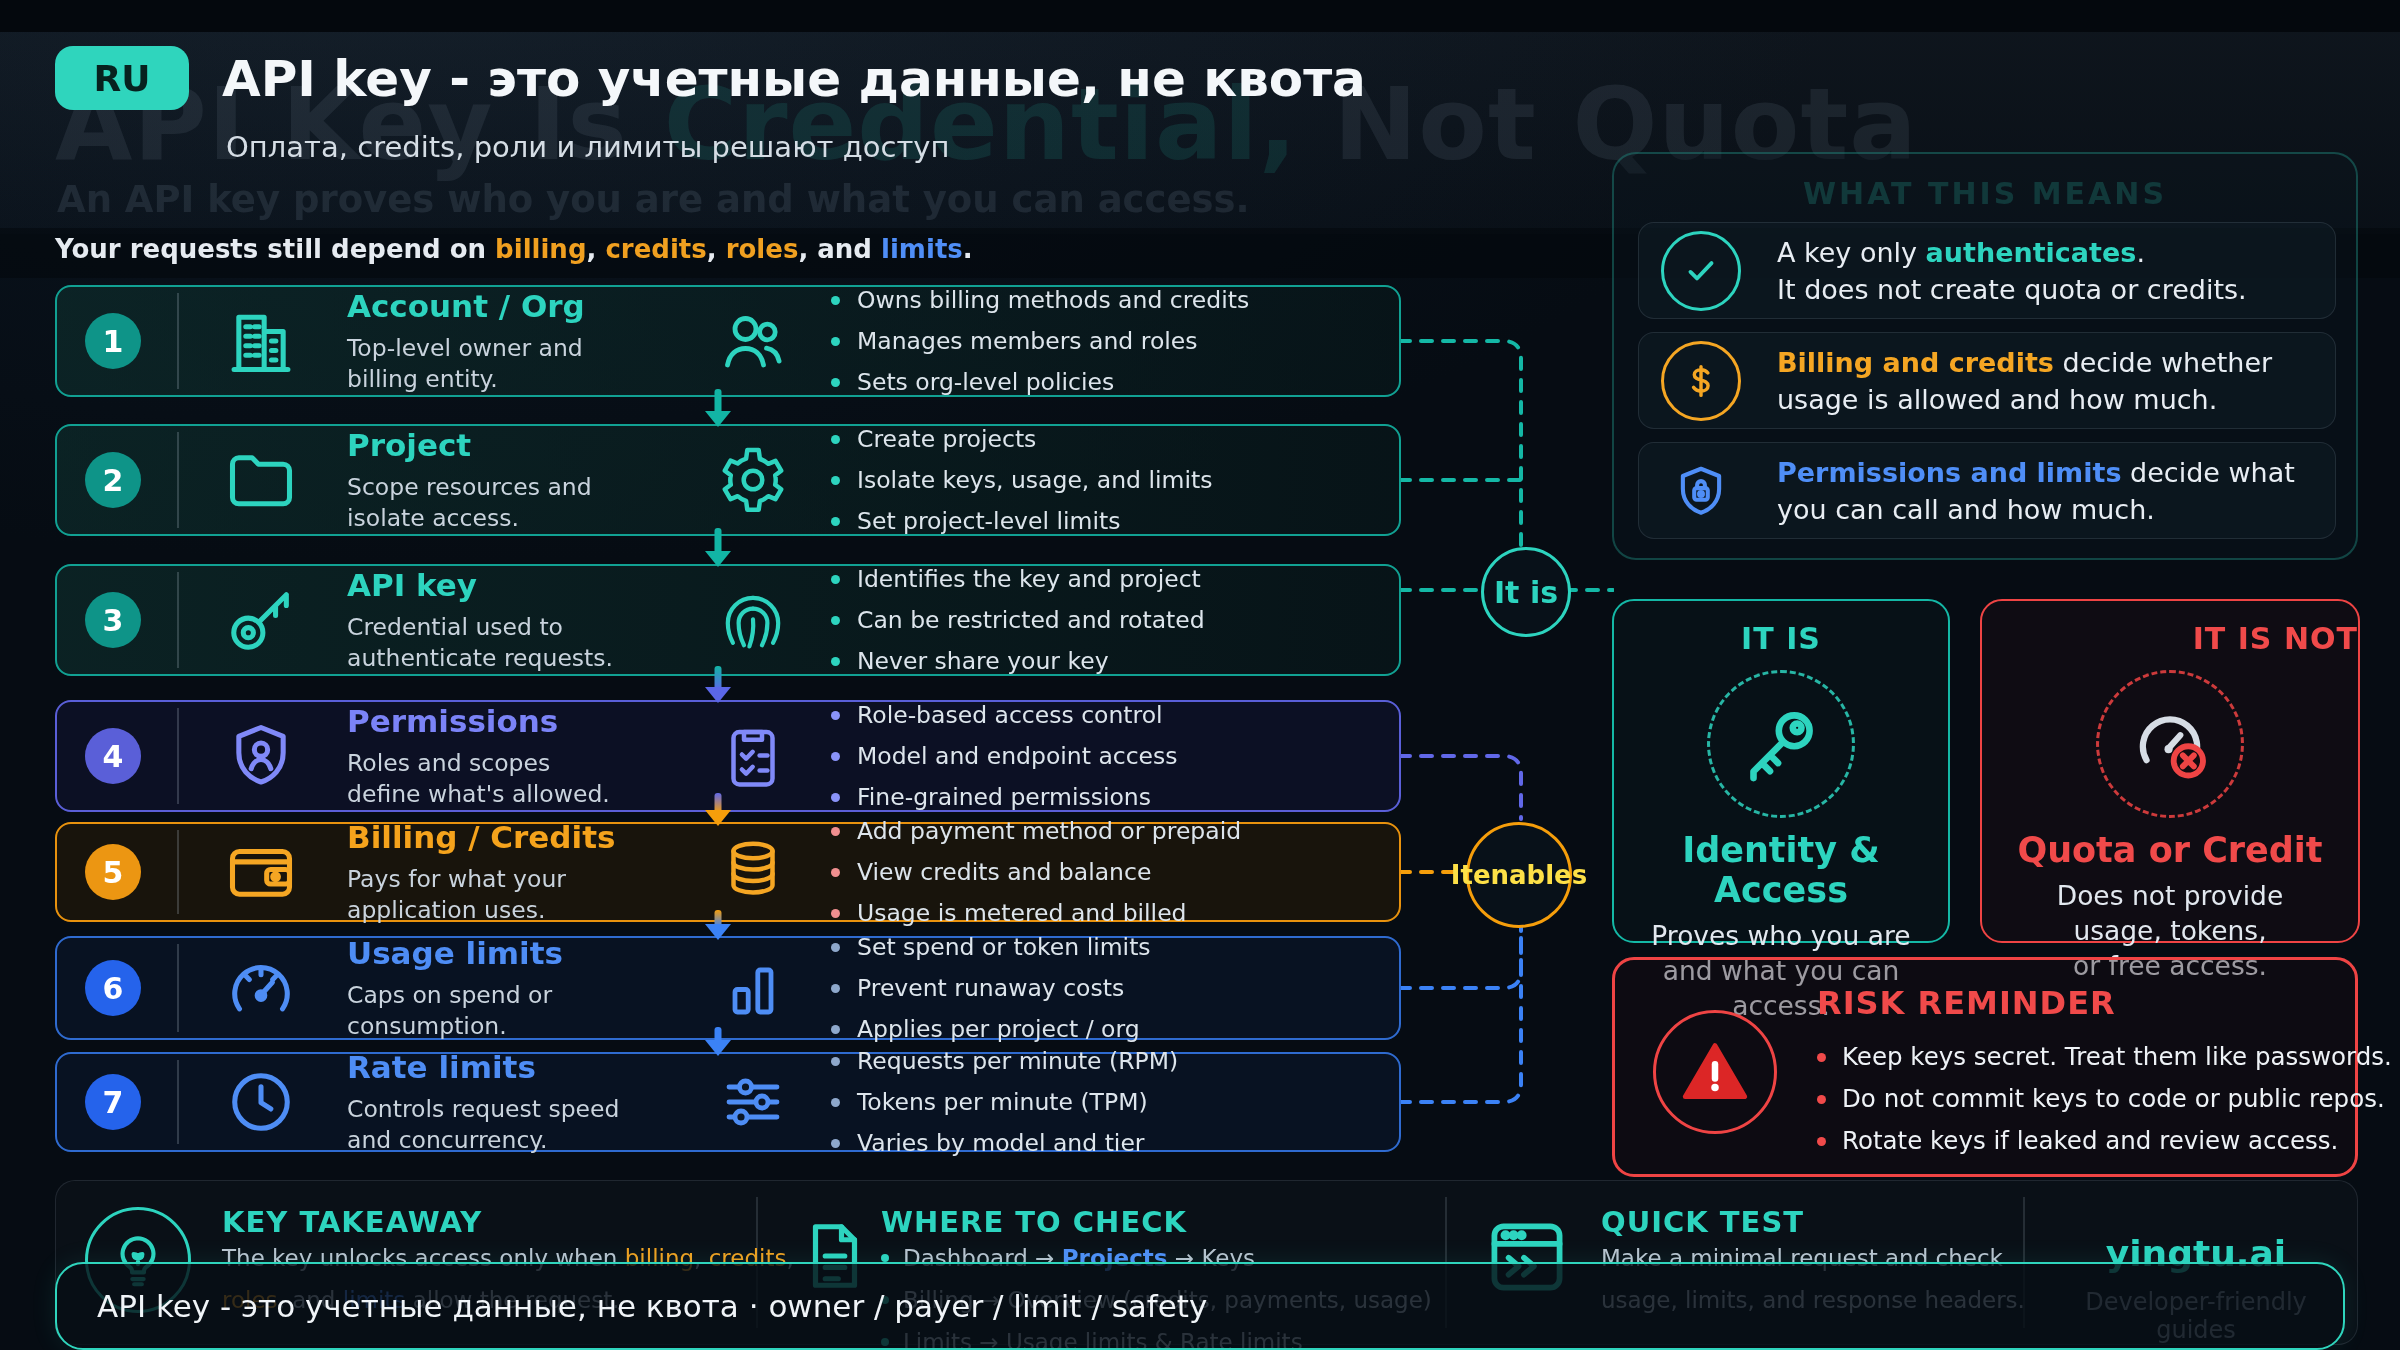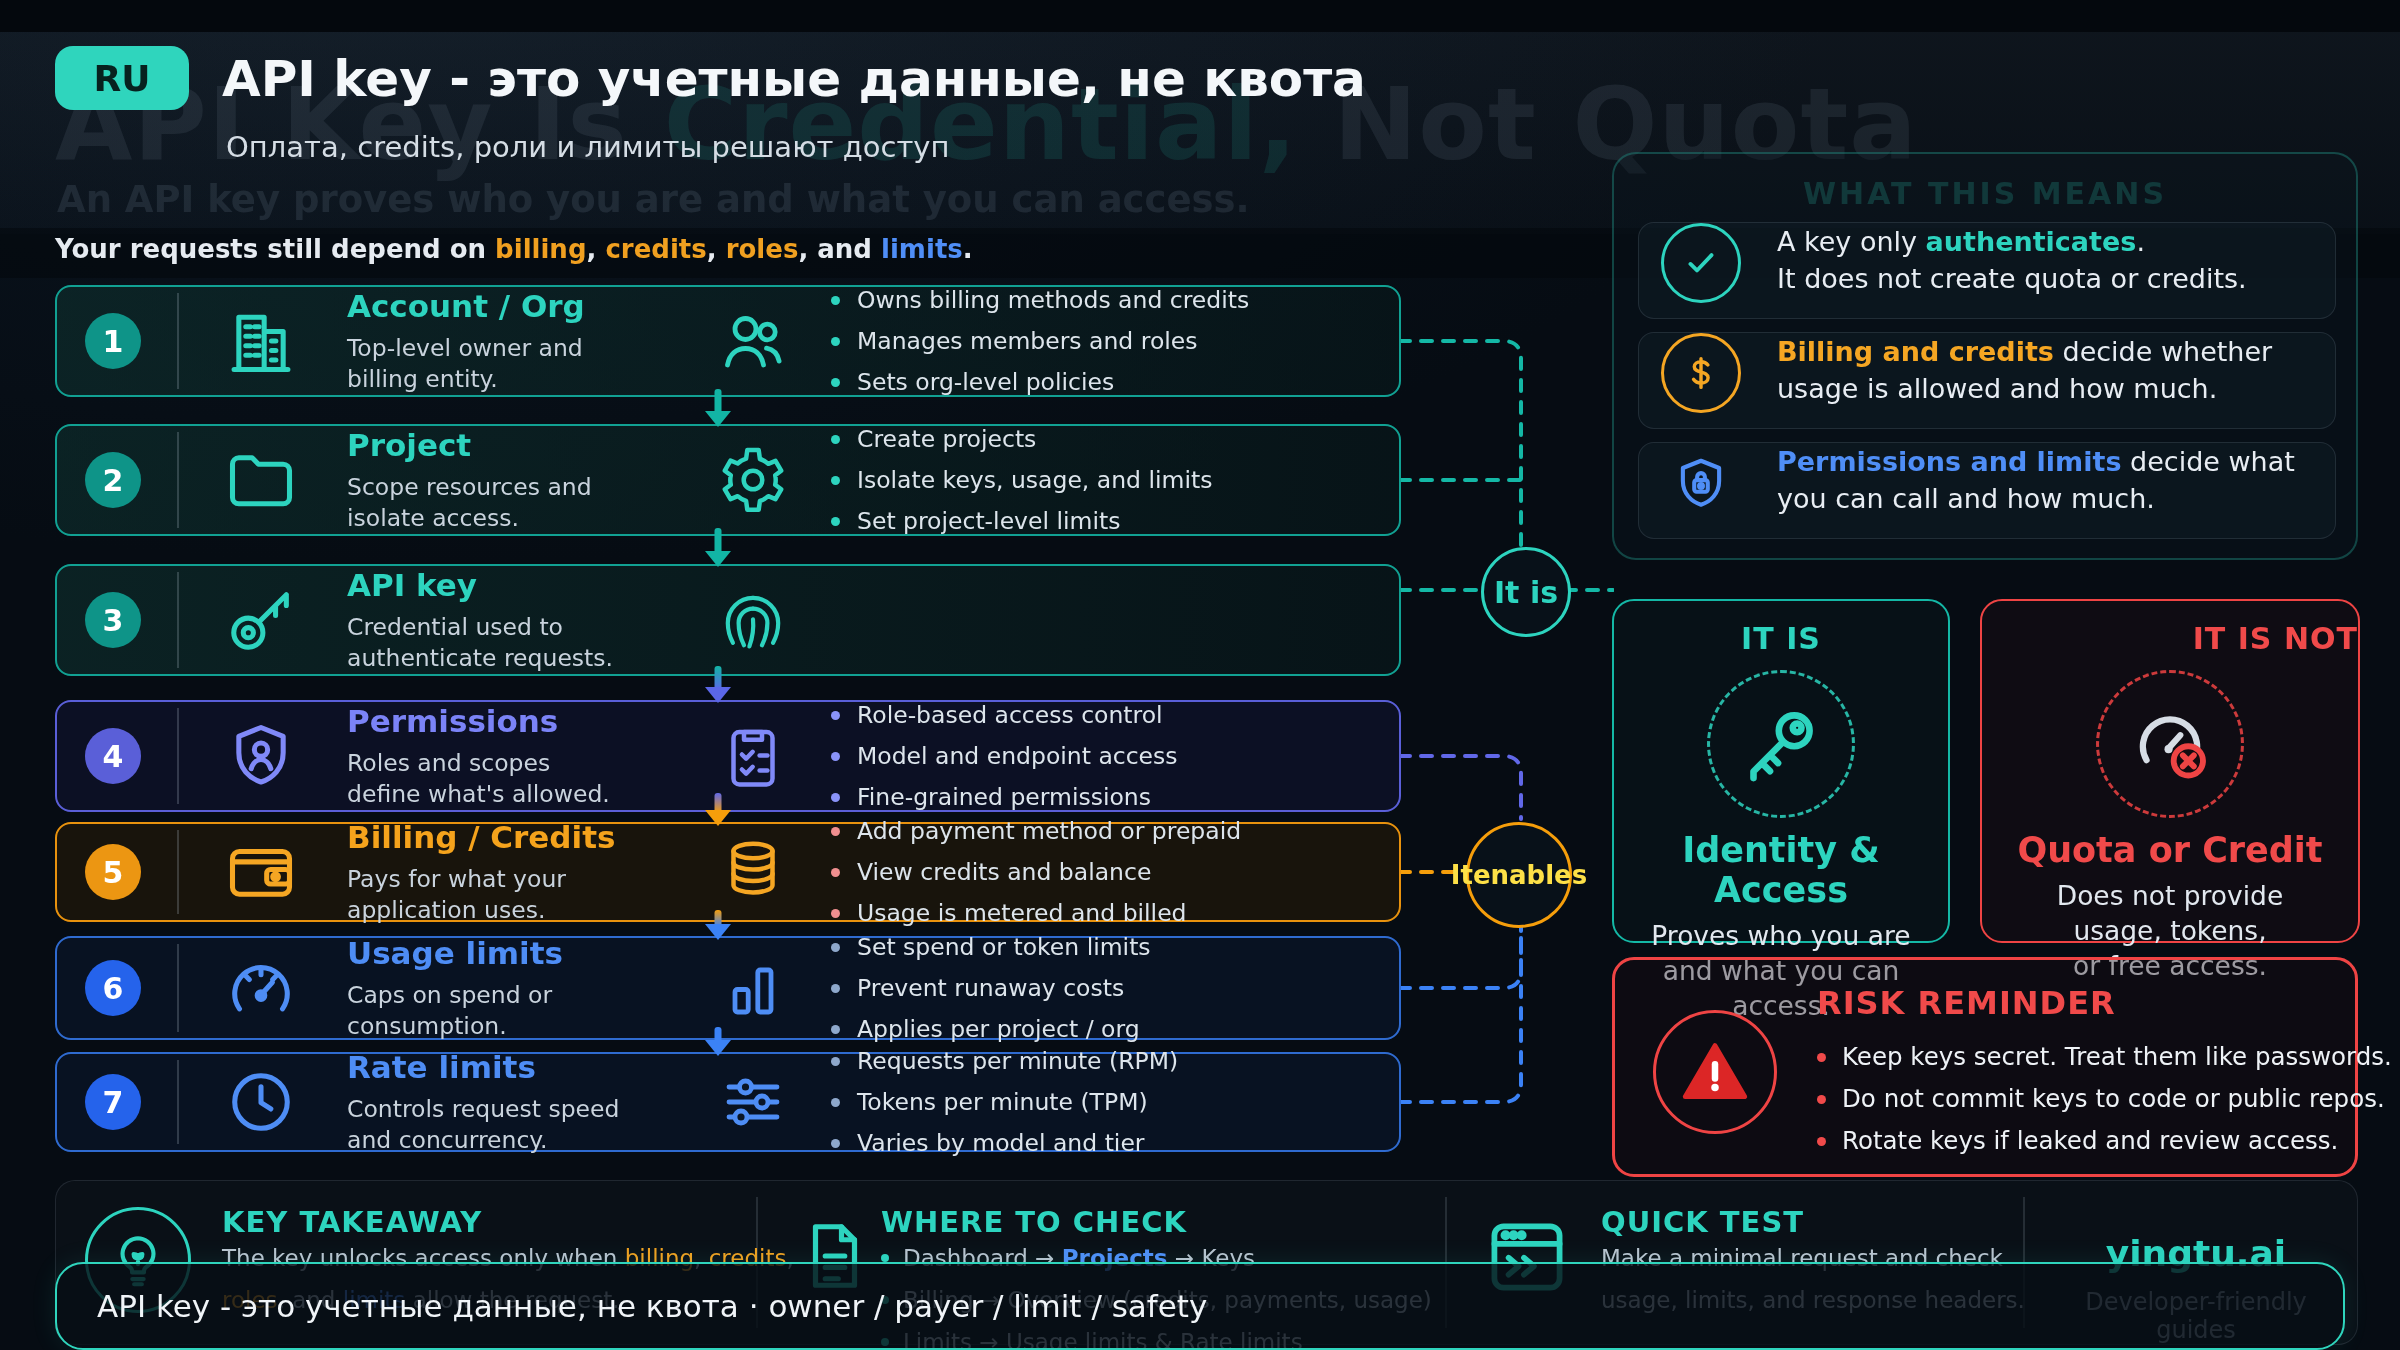--- a/index.html
+++ b/index.html
@@ -65,21 +65,21 @@
     font-weight:bold;z-index:4;text-align:center;}
   #node-itis{left:1481px;top:515px;width:84px;height:84px;border:3px solid #2dd4bf;color:#2dd4bf;font-size:30px;}
   #node-enables{left:1466px;top:790px;width:100px;height:100px;border:3px solid #f59e0b;color:#fde047;
     font-size:26px;line-height:29px;}
   
   .panel{position:absolute;box-sizing:border-box;border-radius:24px;}
   #wtm{left:1612px;top:120px;width:746px;height:408px;border:2px solid rgba(45,212,191,.28);background:rgba(12,24,32,.35);}
   #wtm-title{position:absolute;top:22px;left:0;width:100%;text-align:center;font-size:30px;font-weight:bold;
     letter-spacing:3px;color:rgba(45,212,191,.20);}
   .wtm-card{position:absolute;left:24px;width:698px;height:97px;border:1.5px solid rgba(160,178,195,.15);
-    border-radius:16px;background:rgba(18,30,40,.45);display:flex;box-sizing:border-box;}
+    border-radius:16px;background:rgba(18,30,40,.45);display:flex;align-items:center;box-sizing:border-box;}
   .wtm-ic{width:74px;height:74px;border-radius:50%;border:3.5px solid;margin-left:22px;flex:0 0 auto;
     display:flex;align-items:center;justify-content:center;}
   .wtm-ic svg{width:46px;height:46px;}
   .wtm-text{margin-left:36px;font-size:27px;line-height:37px;color:#e8edf3;white-space:nowrap;}
   .b-teal{font-weight:bold;color:#2dd4bf;} .b-org{font-weight:bold;color:#f5a623;} .b-blue{font-weight:bold;color:#4f8ef7;}
   #itis-panel{left:1612px;top:567px;width:338px;height:344px;border:2.5px solid #14b8a6;background:rgba(12,30,32,.35);
     border-radius:22px;text-align:center;}
   #itisnot-panel{left:1980px;top:567px;width:380px;height:344px;border:2.5px solid #ef4444;background:rgba(36,14,20,.30);
     border-radius:22px;text-align:center;}
   .pit-label{margin-top:20px;font-size:30px;font-weight:bold;letter-spacing:1px;}
@@ -229,20 +229,34 @@
       </div>
       <div class="ricon">
         <svg viewBox="0 0 24 24" fill="none" stroke="currentColor" stroke-width="1.4" stroke-linecap="round" stroke-linejoin="round">
             <path d="M12 4.6a8.4 8.4 0 0 0-8.4 8.4c0 2.6.7 4.7 1.7 6.6"></path>
             <path d="M12 4.6a8.4 8.4 0 0 1 8.4 8.4c0 2.6-.7 4.7-1.7 6.6"></path>
             <path d="M12 8.2a4.8 4.8 0 0 0-4.8 4.8c0 2.7.6 5 1.8 7.4"></path>
             <path d="M12 8.2a4.8 4.8 0 0 1 4.8 4.8c0 2.7-.6 5-1.8 7.4"></path>
             <path d="M12 11.8c.3 3.2-.2 6.2-1.2 9"></path>
           </svg>
       </div>
+      <div class="rbullets">
+        <div class="bl">
+            <span class="dot"></span>
+            <span>Identifies the key and project</span>
+          </div>
+        <div class="bl">
+            <span class="dot"></span>
+            <span>Can be restricted and rotated</span>
+          </div>
+        <div class="bl">
+            <span class="dot"></span>
+            <span>Never share your key</span>
+          </div>
+      </div>
     </div>
 
     <div class="row i" style="top:415px;height:112px">
       <div class="num">4</div>
       <div class="vsep"></div>
       <div class="licon">
         <svg viewBox="0 0 24 24" fill="none" stroke="currentColor" stroke-width="1.6" stroke-linecap="round" stroke-linejoin="round">
             <path d="M12 3l7 2.8v5.2c0 5-3.5 8.1-7 9.2-3.5-1.1-7-4.2-7-9.2V5.8z"></path>
             <circle cx="12" cy="10" r="2.1"></circle>
             <path d="M8.9 16c.6-1.9 1.9-2.9 3.1-2.9s2.5 1 3.1 2.9"></path>

